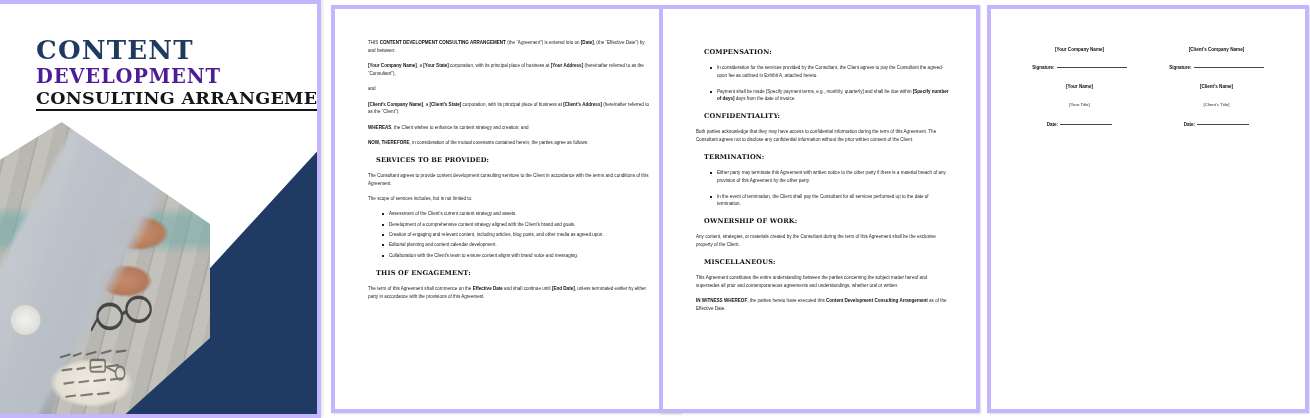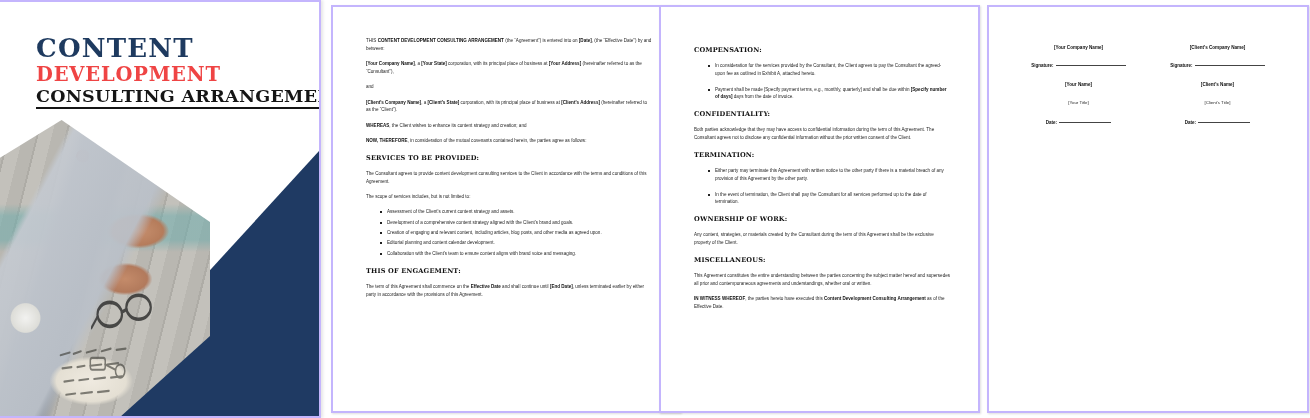--- a/index.html
+++ b/index.html
@@ -15,21 +15,21 @@
     background: #ffffff;
     overflow: hidden;
   }
 
   
   .page {
     position: absolute;
     top: 5px;
     height: 408px;
     background: #ffffff;
-    border: 2px solid #c4b5fd;
+    border: 4px solid #c4b5fd;
     box-shadow: 1px 1px 2px rgba(0,0,0,0.13);
     overflow: hidden;
   }
   .page-cover  { left: 0px;   width: 321px; border-left: none; top: 0; height: 418px; box-shadow: 2px 0 3px rgba(0,0,0,0.10); }
   .page-two    { left: 331px; width: 350px; }
   .page-three  { left: 659px; width: 321px; }
   .page-four   { left: 987px; width: 322px; }
 
   
   .cover-inner { position: absolute; inset: 0; overflow: hidden; background:#fff; }
@@ -48,21 +48,21 @@
     letter-spacing: 1.2px;
     color: #1e3a5f;
     line-height: 1.05;
     white-space: nowrap;
   }
   .cover-title .line2 {
     font-family: "DejaVu Serif", serif;
     font-weight: bold;
     font-size: 19.5px;
     letter-spacing: 0.8px;
-    color: #ef4444;
+    color: #4c1d95;
     line-height: 1.1;
     margin-top: 2px;
     white-space: nowrap;
   }
   .cover-title .line3 {
     font-family: "DejaVu Serif", serif;
     font-weight: bold;
     font-size: 17.5px;
     letter-spacing: 0.3px;
     color: #151515;
@@ -148,21 +148,21 @@
     text-align: left;
     color: #242424;
     letter-spacing: 0.01px;
   }
   .doc b, .doc strong { font-weight: bold; color: #101010; }
   .doc h2 {
     font-family: "DejaVu Serif", serif;
     font-weight: bold;
     font-size: 6.6px;
     letter-spacing: 0.15px;
-    margin: 9px 0 8px 0;
+    margin: 9px 0 8px 8px;
     color: #111111;
   }
   .doc ul {
     margin: 0 0 8px 0;
     padding-left: 14px;
     list-style: none;
   }
   .doc ul li {
     position: relative;
     margin-bottom: 2.6px;

